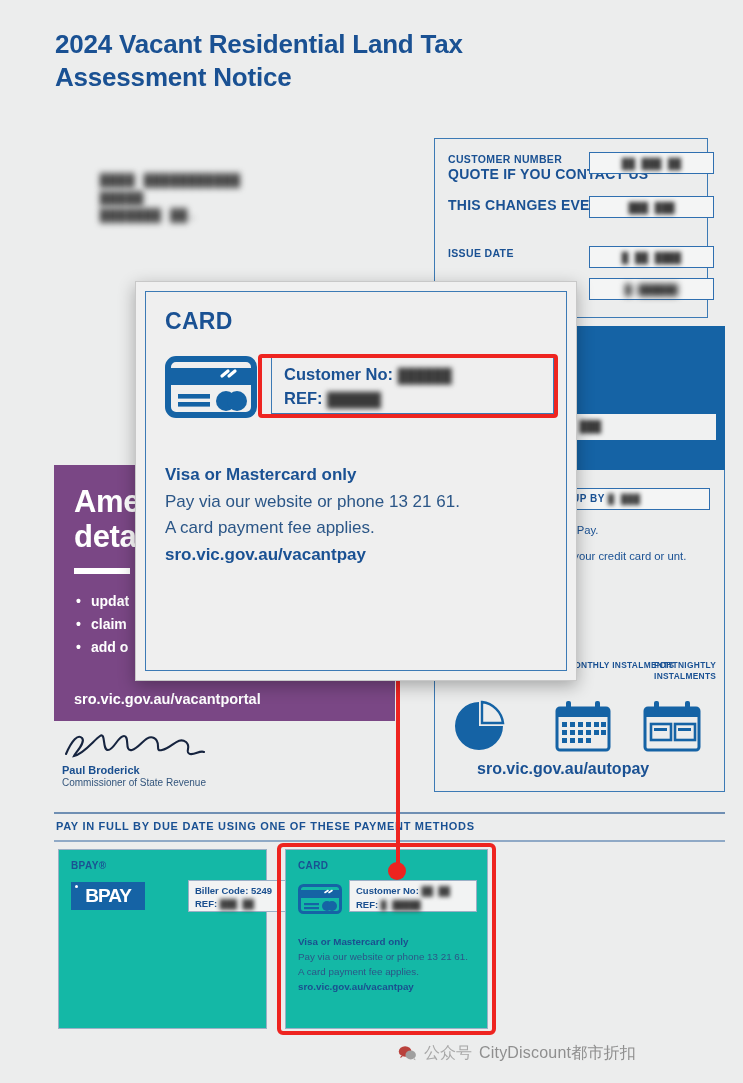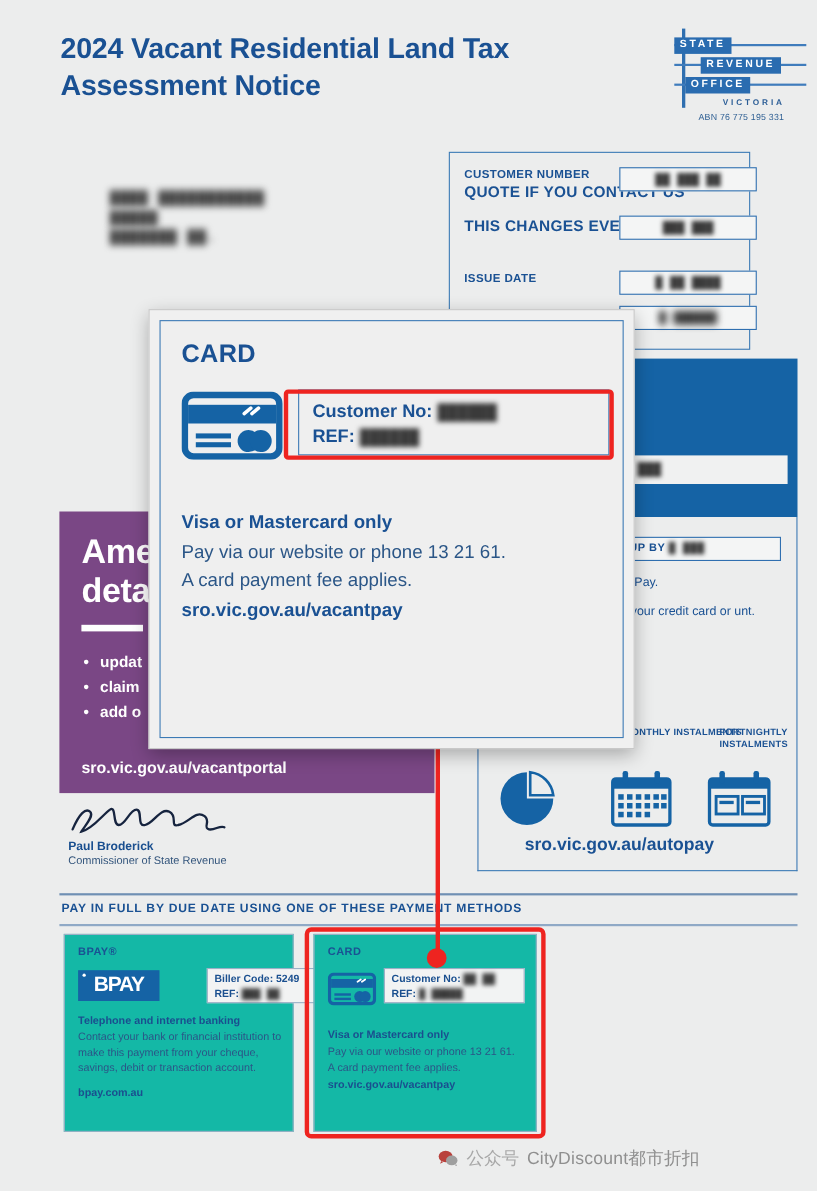--- a/index.html
+++ b/index.html
@@ -41,21 +41,21 @@
     user-select:none;
   }
   .redact.soft{filter:blur(2.0px);}
   .redact.heavy{filter:blur(3.2px);}
 
   .addr-block{position:absolute;left:100px;top:172px;width:280px;line-height:1.35;}
   .addr-block .l{font-size:13px;font-weight:bold;letter-spacing:1px;}
 
   
   .info-panel{
-    position:absolute;left:408px;top:138px;width:274px;height:180px;
+    position:absolute;left:434px;top:138px;width:274px;height:180px;
     border:1.5px solid #3c7ab5;background:#eceded;box-sizing:border-box;
   }
   .info-row{position:absolute;left:13px;width:266px;height:30px;}
   .info-row .lbl{font-size:10.5px;font-weight:bold;letter-spacing:.35px;color:#1a5193;line-height:1.25;}
   .info-row .sub{font-size:14px;font-weight:bold;letter-spacing:.25px;color:#1a5193;}
   .info-row .box{
     position:absolute;right:0;top:-1px;width:125px;height:22px;
     border:1.5px solid #2f6fb0;background:#f4f5f5;box-sizing:border-box;
     text-align:center;font-size:11px;line-height:20px;
   }
@@ -184,31 +184,20 @@
   .wm-cn{color:#a8a8a8;}
   .wm-en{color:#8f8f8f;letter-spacing:.2px;}
 </style>
 </head>
 <body>
 
 <div id="page">
 
   <div class="doc-title">2024 Vacant Residential Land Tax Assessment Notice</div>
 
-  <div class="logo">
-    <div class="vbar"></div>
-    <div class="hr1"></div>
-    <div class="hr2"></div>
-    <div class="hr3"></div>
-    <div class="lblk l1">STATE</div>
-    <div class="lblk l2">REVENUE</div>
-    <div class="lblk l3">OFFICE</div>
-    <div class="vic">VICTORIA</div>
-    <div class="abn">ABN 76 775 195 331</div>
-  </div>
 
   <div class="addr-block">
     <div class="l redact heavy">████ ███████████</div>
     <div class="l redact heavy">█████</div>
     <div class="l redact heavy">███████ ██.</div>
   </div>
 
   <div class="info-panel">
     <div class="info-row r1">
       <div class="lbl">CUSTOMER NUMBER</div>
@@ -325,25 +314,20 @@
 
   <div class="pay-card pc-bpay">
     <div class="pc-title">BPAY®</div>
     <div class="bpay-logo">BPAY</div>
     <div class="ref-box">
       <div>Biller Code: 5249</div>
       <div>
         <span>REF:</span>
         <span class="redact soft">███ ██</span>
       </div>
-    </div>
-    <div class="bpay-body">
-      <div class="b">Telephone and internet banking</div>
-      <div>Contact your bank or financial institution to make this payment from your cheque, savings, debit or transaction account.</div>
-      <span class="lnk">bpay.com.au</span>
     </div>
   </div>
 
   <div class="pay-card pc-card">
     <div class="pc-title">CARD</div>
     <svg class="cardicon-sm" width="44" height="30" viewBox="0 0 44 30">
       <rect x="1.5" y="1.5" width="41" height="27" rx="4" fill="none" stroke="#1563a5" stroke-width="3"></rect>
       <rect x="3" y="6" width="38" height="8" fill="#1563a5"></rect>
       <path d="M27 8.5 l3 -2 M31 8.5 l3 -2" stroke="#fff" stroke-width="1.6" stroke-linecap="round"></path>
       <rect x="6" y="19" width="15" height="2.2" fill="#1563a5"></rect>

